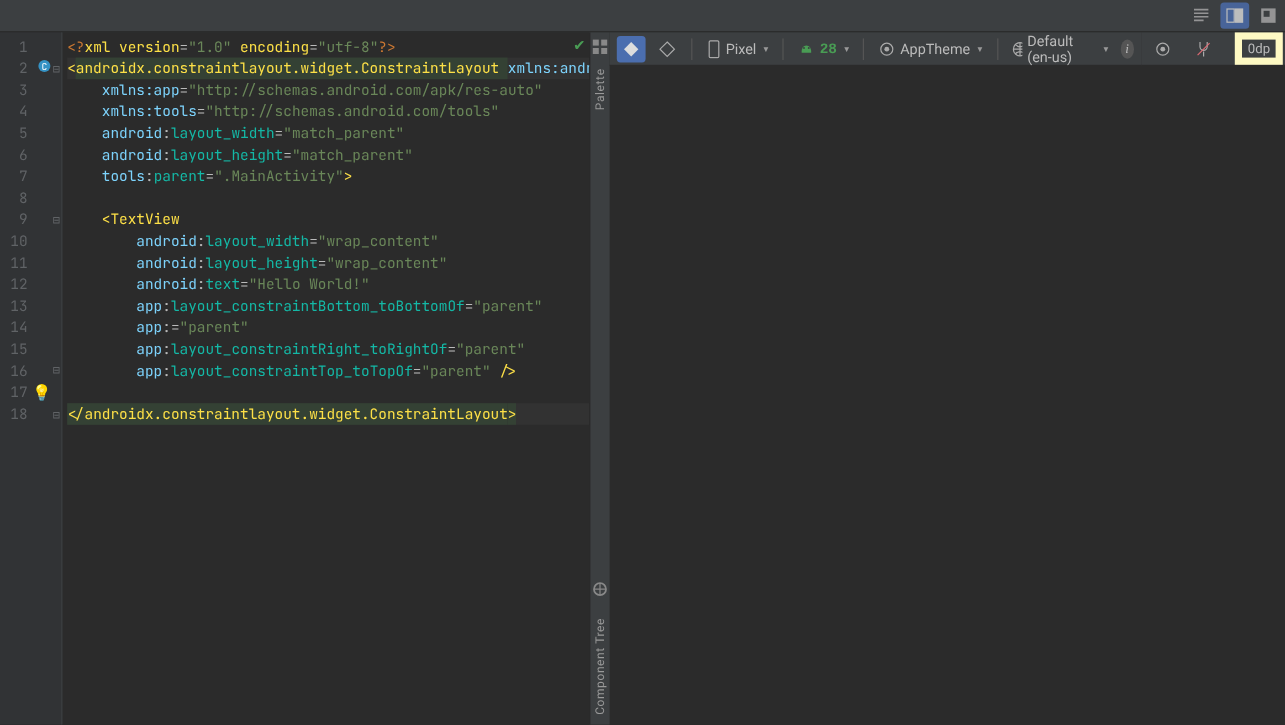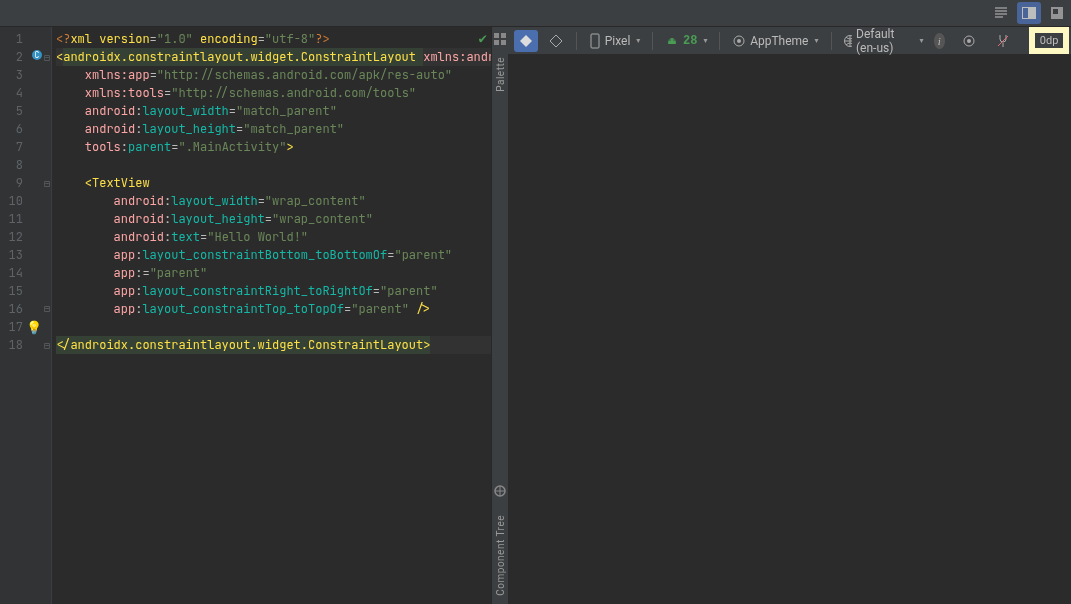--- a/index.html
+++ b/index.html
@@ -49,21 +49,21 @@
   font-family: "JetBrains Mono","Consolas",monospace;
   font-size: 12px;
   padding-top: 3px;
   padding-left: 4px;
   overflow: hidden;
   line-height: 18px;
   position: relative;
 }
 .cl { height: 18px; white-space: pre; display:flex; }
 .cl.hl { background: #323232; }
-.c-ns { color: #fca5a5; }
+.c-ns { color: #7dd3fc; }
 .c-tag { color: #fde047; }
 .c-attr { color: #14b8a6; }
 .c-sym { color: #BABABA; }
 .c-str { color: #6A8759; }
 .c-xml { color: #CC7832; }
 .fold-mark { position:absolute; right:4px; top:2px; color:#499c54; font-size:14px; }
 .bulb { color:#f0a732; font-size:13px; }
 .fold-minus { position:absolute; right: 1px; color:#606366; font-size:10px; }
 .side-tab {
   width: 22px;

